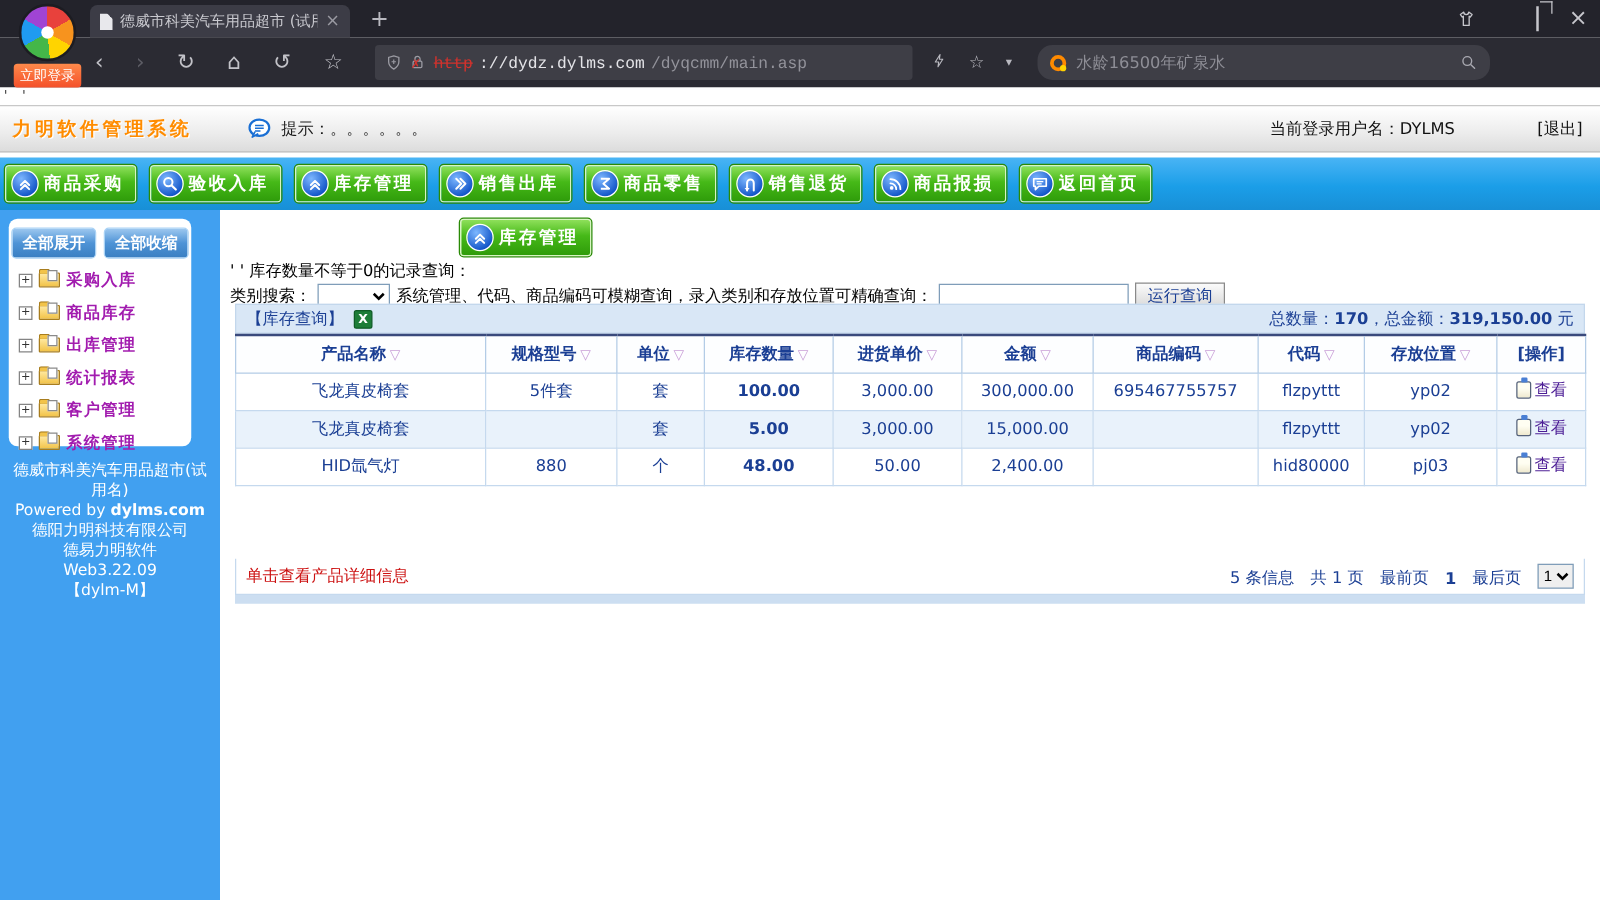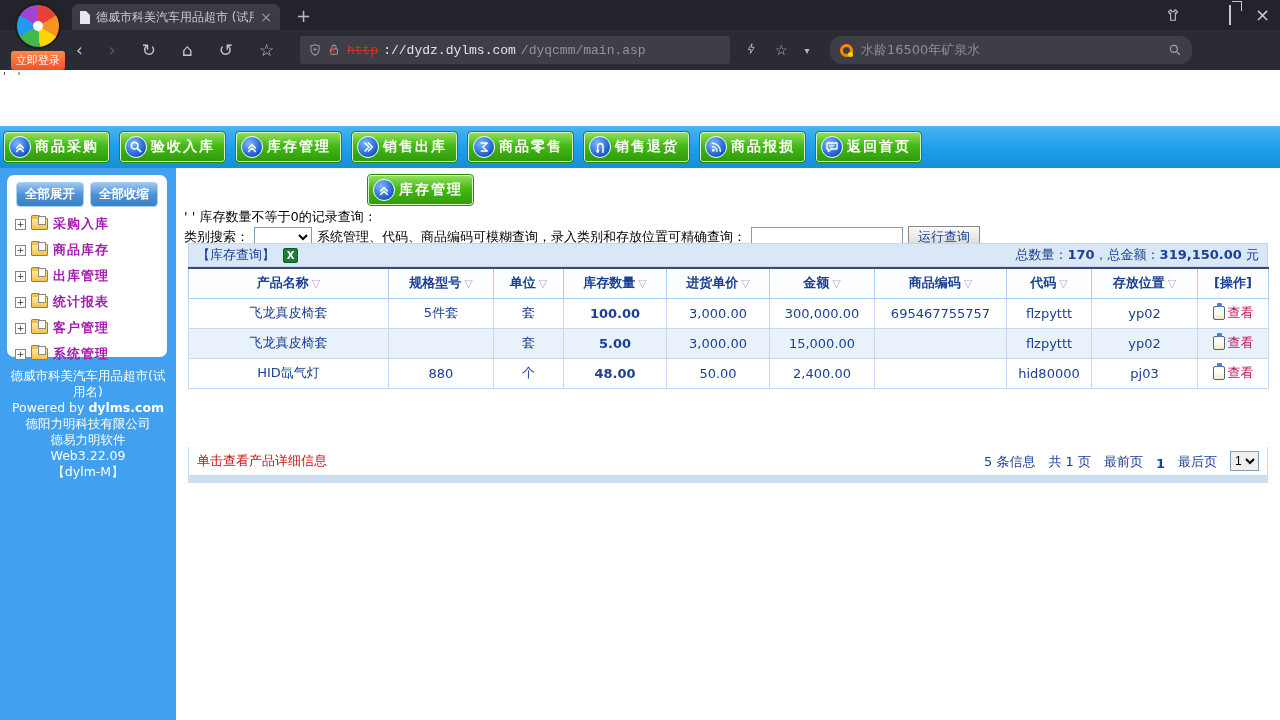--- a/index.html
+++ b/index.html
@@ -73,21 +73,21 @@
   .site-text { color:#e8f2ff; background:#2e62b0; font-size:12px; font-weight:bold; padding:1px 3px; }
 
   .gbtn { display:inline-flex; align-items:center; gap:4px; padding:2px 9px 2px 4px; height:30px;
     background:linear-gradient(#8ee05a,#46b918 45%,#2f9c0a); border:1px solid #d8f5c2; outline:1px solid #2a8a06; border-radius:3px;
     color:#fff; font-size:14px; font-weight:bold; letter-spacing:2px; white-space:nowrap; }
   .gicon { width:22px; height:22px; border-radius:50%; flex:0 0 auto;
     background:radial-gradient(circle at 35% 30%,#7db7ff,#1255c8 75%); border:1px solid #fff; display:flex; align-items:center; justify-content:center; }
   .gicon svg { width:16px; height:16px; }
 
   .sidebar { position:absolute; left:0; top:98px; width:176px; height:552px; background:#41a0f0; }
-  .side-panel { position:absolute; left:7px; top:7px; width:160px; height:182px; background:#fff; border-radius:7px; padding:7px 5px; }
+  .side-panel { position:absolute; left:7px; top:7px; width:146px; height:182px; background:#fff; border-radius:7px; padding:7px 5px; }
   .side-btns { display:flex; gap:6px; justify-content:center; }
   .sbtn { padding:3px 8px; background:linear-gradient(#9cc7ef,#4e93d6 50%,#3a7fc2); border:1px solid #a9d2f5; border-radius:4px; color:#fff; font-size:12.5px; font-weight:bold; white-space:nowrap; }
   .tree { margin-top:4px; }
   .tree-row { display:flex; align-items:center; gap:5px; margin:8px 0 0 3px; }
   .expander { width:11px; height:11px; border:1px solid #848484; background:#fff; font-size:9px; line-height:9px; text-align:center; color:#333; flex:0 0 auto; }
   .folder { width:17px; height:12px; background:linear-gradient(#ffe9a0,#f2c349); border:1px solid #a87d1e; border-radius:1px; position:relative; flex:0 0 auto; }
   .folder::before { content:''; position:absolute; top:-4px; left:-1px; width:7px; height:3px; background:#f2c349; border:1px solid #a87d1e; border-bottom:none; border-radius:2px 2px 0 0; }
   .folder::after { content:''; position:absolute; top:-3px; right:1px; width:6px; height:7px; background:#fff; border:1px solid #8a8a8a; }
   .tree-label { color:#a21caf; font-size:13px; font-weight:bold; letter-spacing:1px; }
 
@@ -109,21 +109,21 @@
   .totals { margin-left:auto; }
   .totals b { font-weight:bold; }
 
   table.inv { position:absolute; left:12px; top:99px; width:1080px; border-collapse:collapse; table-layout:fixed; font-size:13px; }
   table.inv th { height:30px; background:#fdfeff; color:#1b3f94; font-weight:bold; border:1px solid #b3cce6; border-top:2px solid #3a4a7c; white-space:nowrap; }
   table.inv td { height:30px; text-align:center; color:#1b3f94; border:1px solid #c5d9ee; white-space:nowrap; overflow:hidden; }
   table.inv tr.odd td { background:#fff; }
   table.inv tr.even td { background:#e9f2fb; }
   td.c-qty { font-weight:bold; color:#0d2f7a; }
   .sort { color:#c9a0d8; font-size:11px; margin-left:3px; }
-  .view-link { display:inline-flex; align-items:center; gap:3px; color:#be185d; }
+  .view-link { display:inline-flex; align-items:center; gap:3px; color:#4c1d95; }
   .clip-icon { width:12px; height:14px; border:1px solid #55627a; background:linear-gradient(#fffef2 40%, #efe9cf); border-radius:2px; position:relative; }
   .clip-icon::before { content:''; position:absolute; top:-4px; left:3px; width:5px; height:4px; background:#4a7fd4; border-radius:1px; }
 
   .table-footer { position:absolute; left:12px; top:279px; width:1080px; height:29px; background:#fff; border:1px solid #c5d9ee; border-top:none; display:flex; align-items:center; padding:0 8px; font-size:13px; }
   .red-tip { color:#cc1111; }
   .pager { margin-left:auto; display:flex; align-items:flex-end; gap:13px; color:#1b3f94; }
   .pager .cur { font-weight:bold; }
   .page-select { font-size:12px; height:20px; border:1px solid #7f9db9; }
   .bottom-strip { position:absolute; left:12px; top:308px; width:1080px; height:7px; background:#ccdef1; }
 </style>
@@ -213,20 +213,33 @@
       <span><svg width="17" height="17" viewBox="0 0 24 24">
             <path d="M12 4v10M7.5 10.5 12 15l4.5-4.5M5 19h14" fill="none" stroke="#c6c6cc" stroke-width="1.9" stroke-linecap="round" stroke-linejoin="round"></path>
           </svg></span>
       <span class="menu-ic">≡</span>
     </div>
   </div>
 
   <div class="page">
     <div class="page-marks">' '</div>
 
+    <div class="page-header">
+      <span class="brand">力明软件管理系统</span>
+      <span class="hint-wrap">
+        <svg width="23" height="21" viewBox="0 0 24 24">
+            <ellipse cx="12" cy="10.5" rx="9" ry="7.5" fill="#fff" stroke="#1a6fd4" stroke-width="2"></ellipse>
+            <path d="M8 14 5.5 19 11 16" fill="#fff" stroke="#1a6fd4" stroke-width="1.6" stroke-linejoin="round"></path>
+            <path d="M8 8.5h8M8 11h8M8 13.5h5" stroke="#1a6fd4" stroke-width="1.4"></path>
+          </svg>
+        <span class="hint-text">提示：。。。。。。</span>
+      </span>
+      <span class="user-label">当前登录用户名：DYLMS</span>
+      <span class="logout">[退出]</span>
+    </div>
 
     <div class="blue-toolbar">
       <span id="toolbar-buttons" style="display:flex;align-items:center;gap:11px;">
           <span class="gbtn">
             <span class="gicon">
               <svg viewBox="0 0 24 24">
                 <path d="M7 13.5 12 8.5 17 13.5M7 18.5 12 13.5 17 18.5" fill="none" stroke="#fff" stroke-width="2.4" stroke-linecap="round" stroke-linejoin="round"></path>
               </svg>
             </span>
             <span>商品采购</span>

